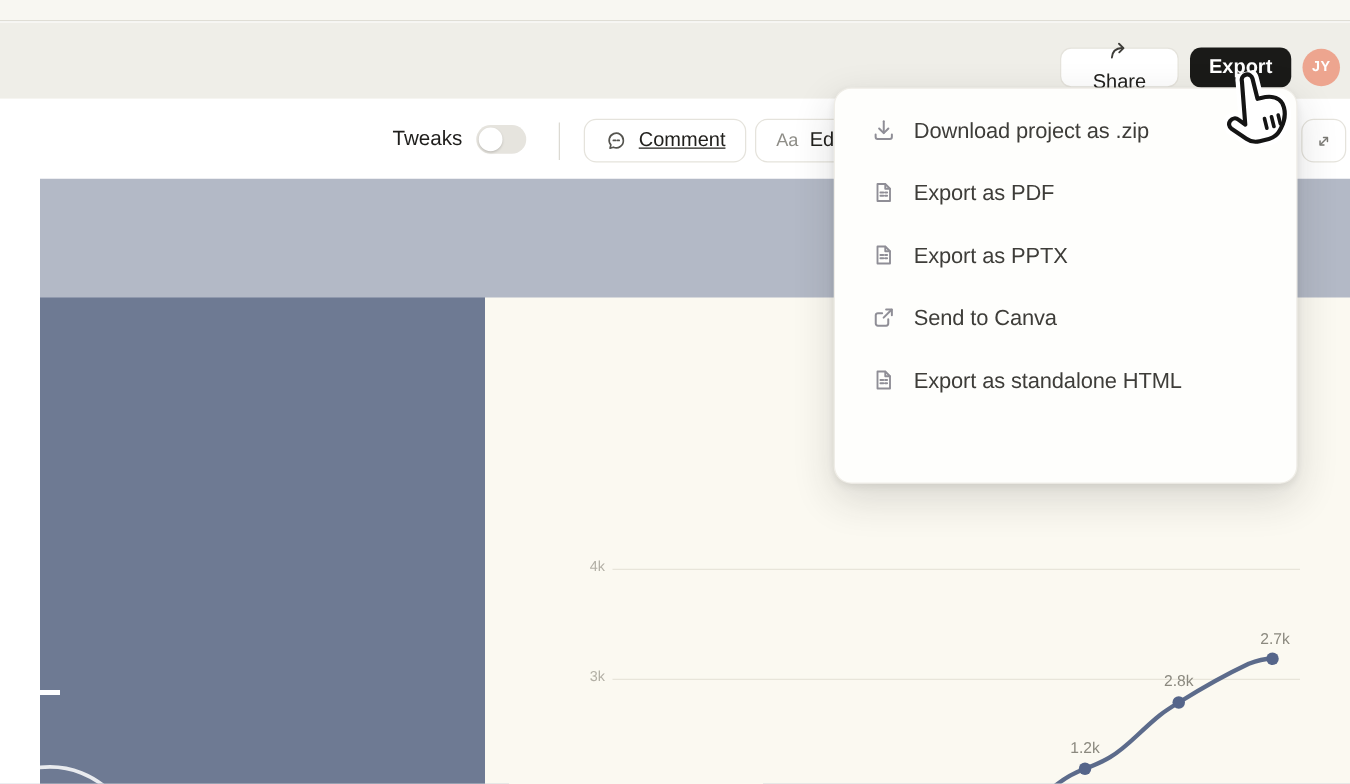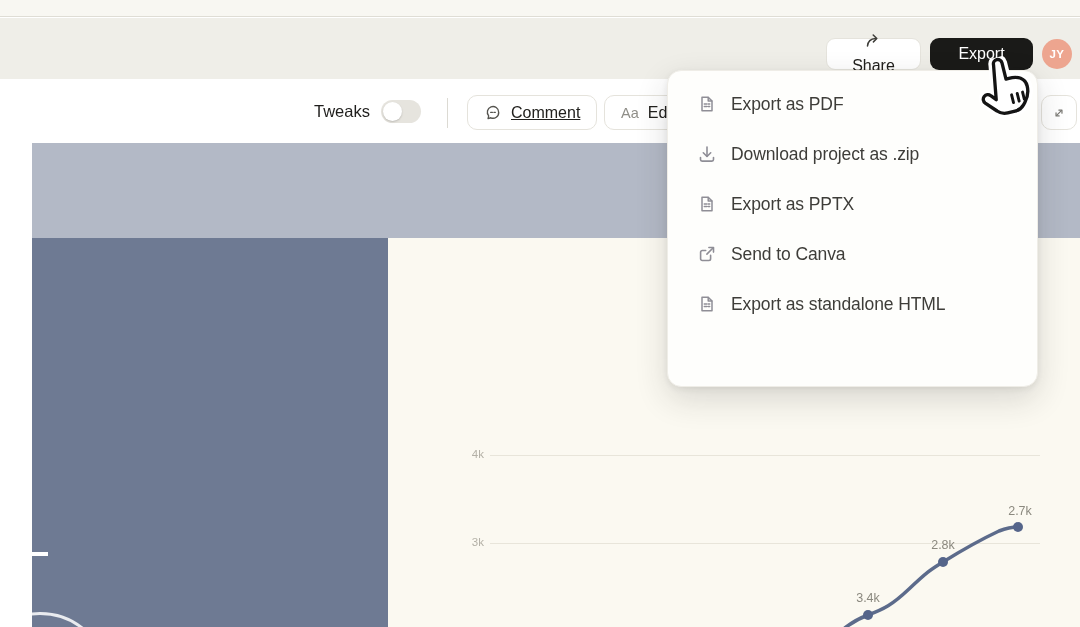--- a/index.html
+++ b/index.html
@@ -11,22 +11,22 @@
     background:#f8f7f2; border-bottom:1px solid #dfddd5; }
   .app-header { position:absolute; left:0; top:18px; width:1080px; height:61px;
     background:#efeee8; }
   .header-right { position:absolute; right:8px; top:20px; height:32px;
     display:flex; align-items:center; gap:9px; }
 
   .btn { display:inline-flex; align-items:center; justify-content:center;
     gap:8px; border-radius:9px; font-size:16px; cursor:default;flex-direction:column; }
   .share-btn { background:#fff; border:1px solid #e5e3dc; height:32px; width:95px;
     color:#21201d; font-weight:500; }
-  .export-btn { background:#1a1a18; border:none; height:32px; width:103px;
-    color:#fff; font-weight:400;text-align:center; }
+  .export-btn { background:#1a1a18; border:none; height:32px; width:81px;
+    color:#fff; font-weight:700;text-align:center; }
   .avatar { width:30px; height:30px; border-radius:50%; background:#eda58f;
     color:#fff; font-size:11.5px; font-weight:700; letter-spacing:.4px;
     display:flex; align-items:center; justify-content:center; }
 
   
   .toolbar { position:absolute; left:0; top:79px; width:955px; height:64px; background:#fff; }
   .tweaks-wrap { position:absolute; left:314px; top:0; height:64px; display:flex;
     align-items:center; gap:11px; }
   .tweaks-label { font-size:16.5px; font-weight:500; color:#1f1e1c; }
   .toggle { width:40px; height:23px; border-radius:12px; background:#e6e4de; position:relative; }
@@ -153,48 +153,48 @@
   <div class="ytick" style="top:393px">3k</div>
 
   <svg class="chart-svg" viewBox="356 238 694 389">
     <path d="M788 652 C808 630 820 621 836 615 C852 609 860 605 877 589
              C895 572 898 570 911 562 C927 552 950 539 967 531
              C976 527.5 981 527 986 527" fill="none" stroke="#5c6b8b" stroke-width="3.5" stroke-linecap="round"></path>
     <circle cx="836" cy="615" r="5" fill="#55658a"></circle>
     <circle cx="911" cy="562" r="5" fill="#55658a"></circle>
     <circle cx="986" cy="527" r="5" fill="#55658a"></circle>
   </svg>
-  <div class="pt-label" style="left:836px; top:455px">3.4k</div>
+  <div class="pt-label" style="left:836px; top:455px">1.2k</div>
   <div class="pt-label" style="left:911px; top:402px">2.8k</div>
   <div class="pt-label" style="left:988px; top:368px">2.7k</div>
 </div>
 
 <div class="menu">
+
+  <div class="menu-item">
+    <span class="mi-icon">
+      <svg width="20" height="20" viewBox="0 0 20 20" fill="none" stroke="#8f8e96" stroke-width="1.6" stroke-linecap="round" stroke-linejoin="round">
+        <path d="M10 3 V12.2"></path>
+        <path d="M6.3 8.8 L10 12.5 L13.7 8.8"></path>
+        <path d="M3.5 13.6 v1.9 a1.6 1.6 0 0 0 1.6 1.6 h9.8 a1.6 1.6 0 0 0 1.6 -1.6 v-1.9"></path>
+      </svg>
+    </span>
+    <span class="mi-label">Download project as .zip</span>
+  </div>
 
   <div class="menu-item">
     <span class="mi-icon">
       <svg width="20" height="20" viewBox="0 0 20 20" fill="none" stroke="#8f8e96" stroke-width="1.5" stroke-linecap="round" stroke-linejoin="round">
         <path d="M5 3.2 h6.2 L15 7 V16.8 H5 z"></path>
         <path d="M11.2 3.4 V7 H14.8"></path>
         <path d="M7.3 10 h5.4" stroke-dasharray="2.4 1.4"></path>
         <path d="M7.3 12.6 h5.4" stroke-dasharray="2.4 1.4"></path>
       </svg>
     </span>
     <span class="mi-label">Export as PDF</span>
-  </div>
-
-  <div class="menu-item">
-    <span class="mi-icon">
-      <svg width="20" height="20" viewBox="0 0 20 20" fill="none" stroke="#8f8e96" stroke-width="1.6" stroke-linecap="round" stroke-linejoin="round">
-        <path d="M10 3 V12.2"></path>
-        <path d="M6.3 8.8 L10 12.5 L13.7 8.8"></path>
-        <path d="M3.5 13.6 v1.9 a1.6 1.6 0 0 0 1.6 1.6 h9.8 a1.6 1.6 0 0 0 1.6 -1.6 v-1.9"></path>
-      </svg>
-    </span>
-    <span class="mi-label">Download project as .zip</span>
   </div>
 
   <div class="menu-item">
     <span class="mi-icon">
       <svg width="20" height="20" viewBox="0 0 20 20" fill="none" stroke="#8f8e96" stroke-width="1.5" stroke-linecap="round" stroke-linejoin="round">
         <path d="M5 3.2 h6.2 L15 7 V16.8 H5 z"></path>
         <path d="M11.2 3.4 V7 H14.8"></path>
         <path d="M7.3 10 h5.4" stroke-dasharray="2.4 1.4"></path>
         <path d="M7.3 12.6 h5.4" stroke-dasharray="2.4 1.4"></path>
       </svg>

